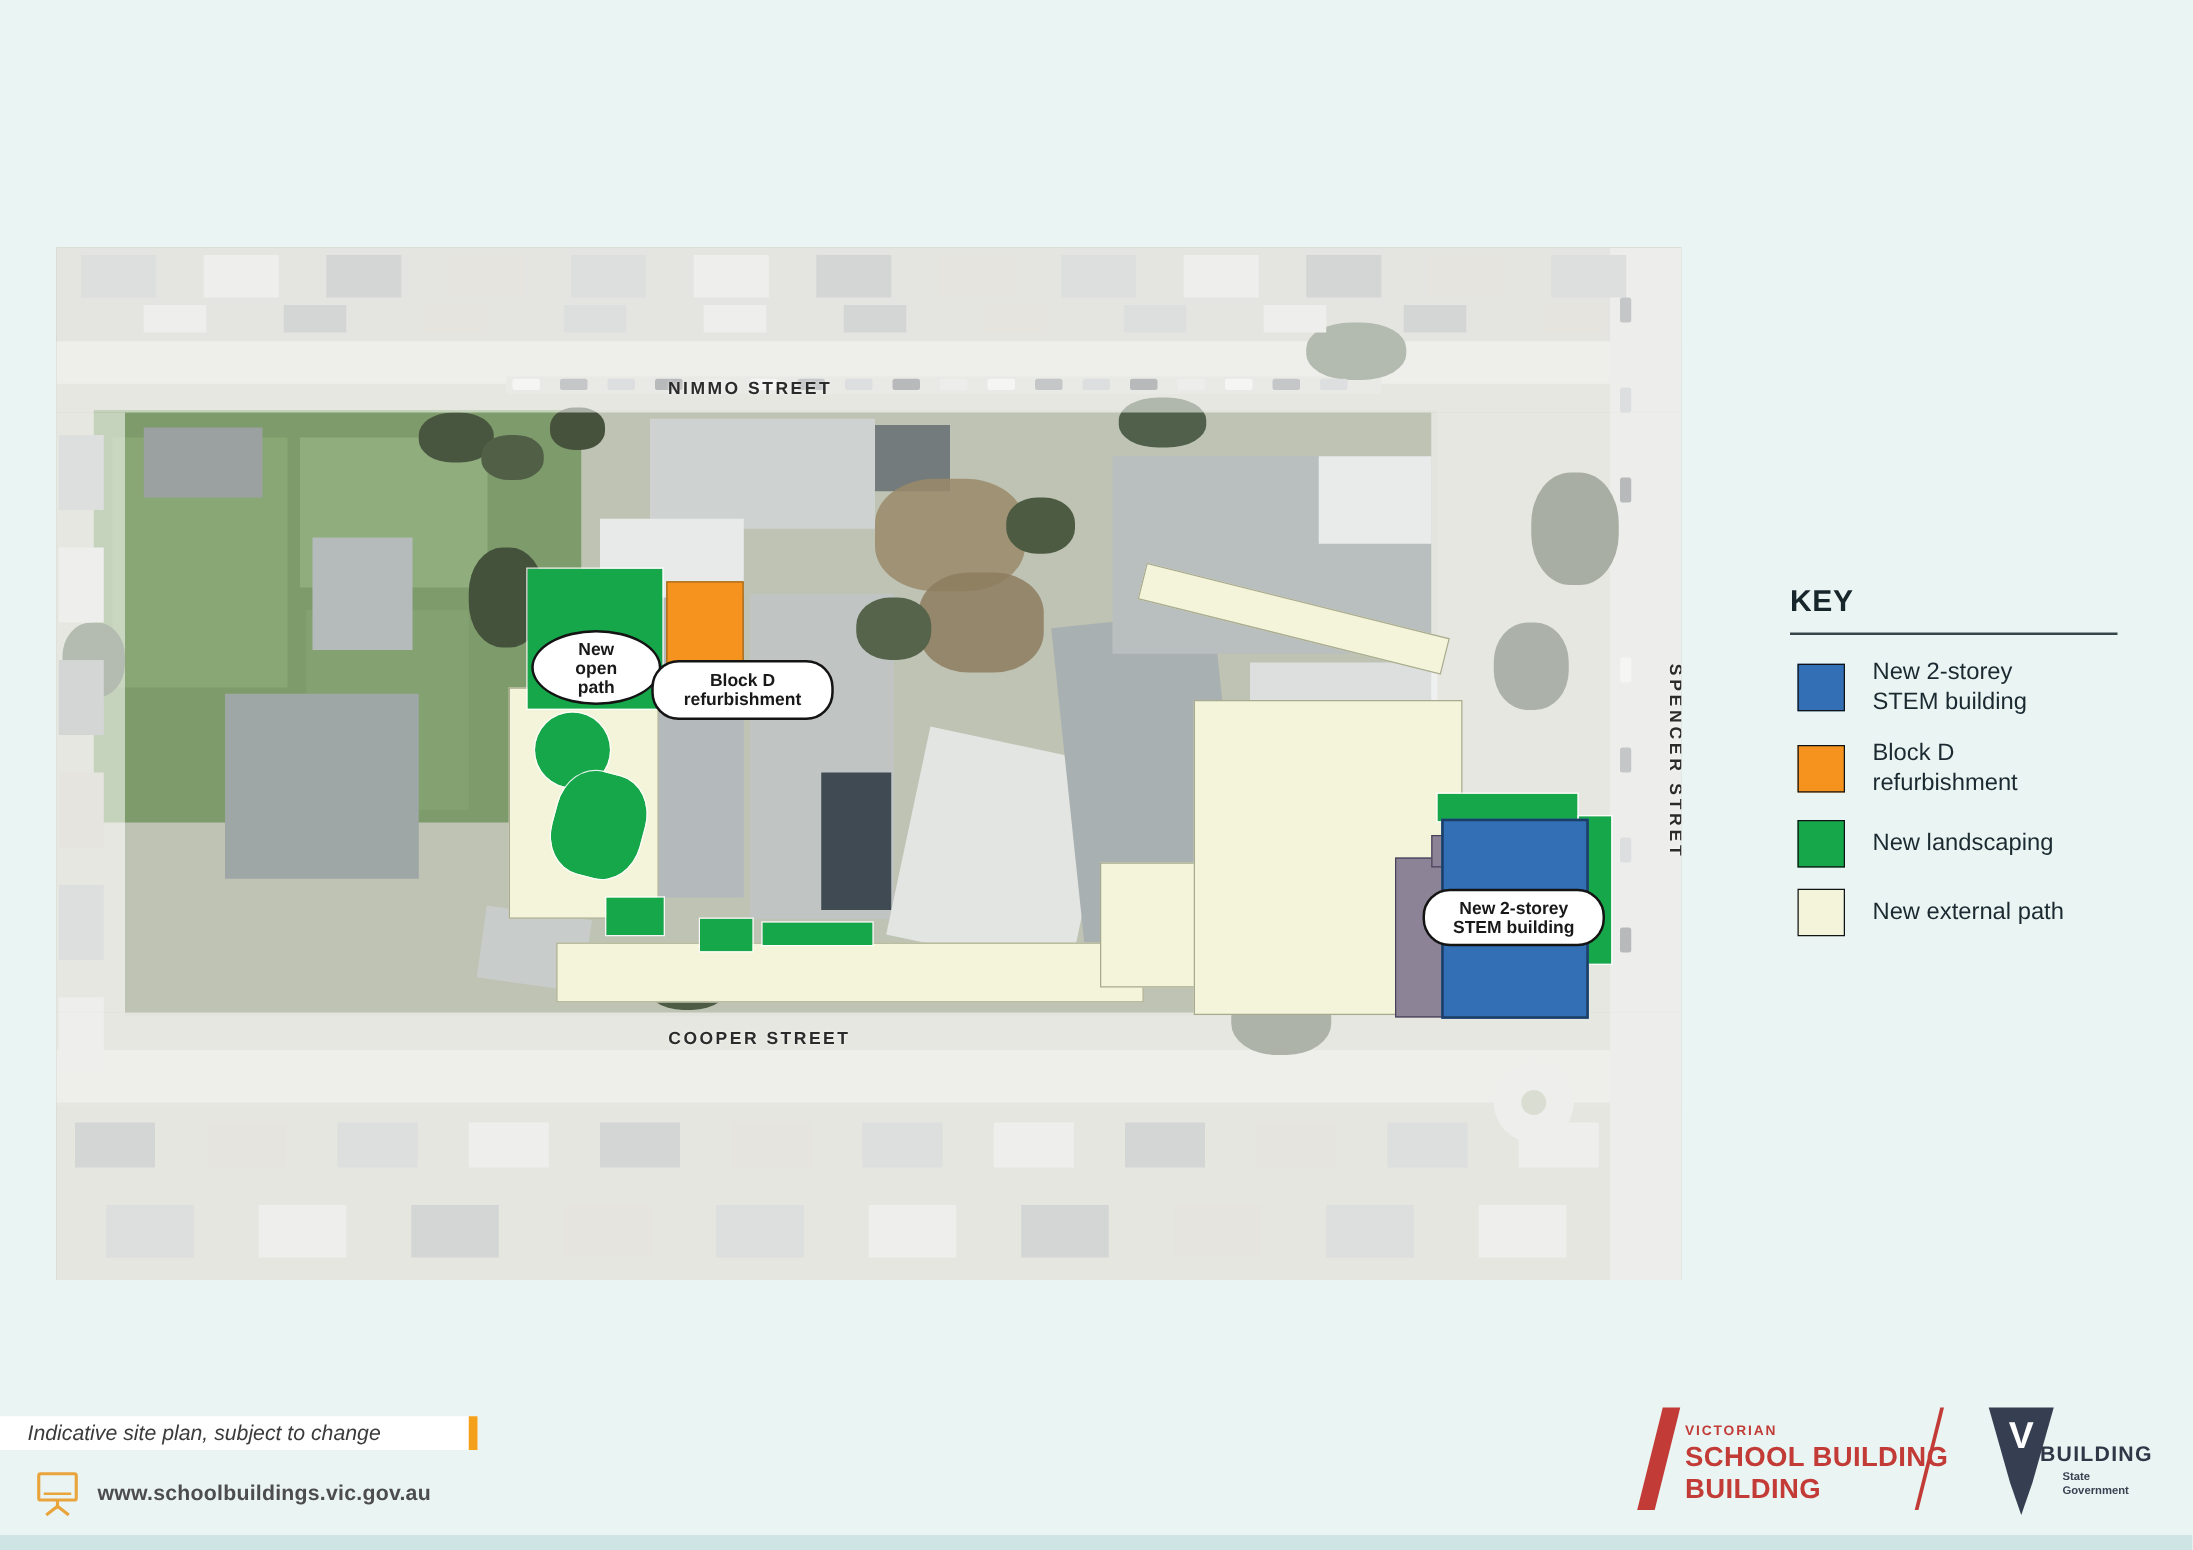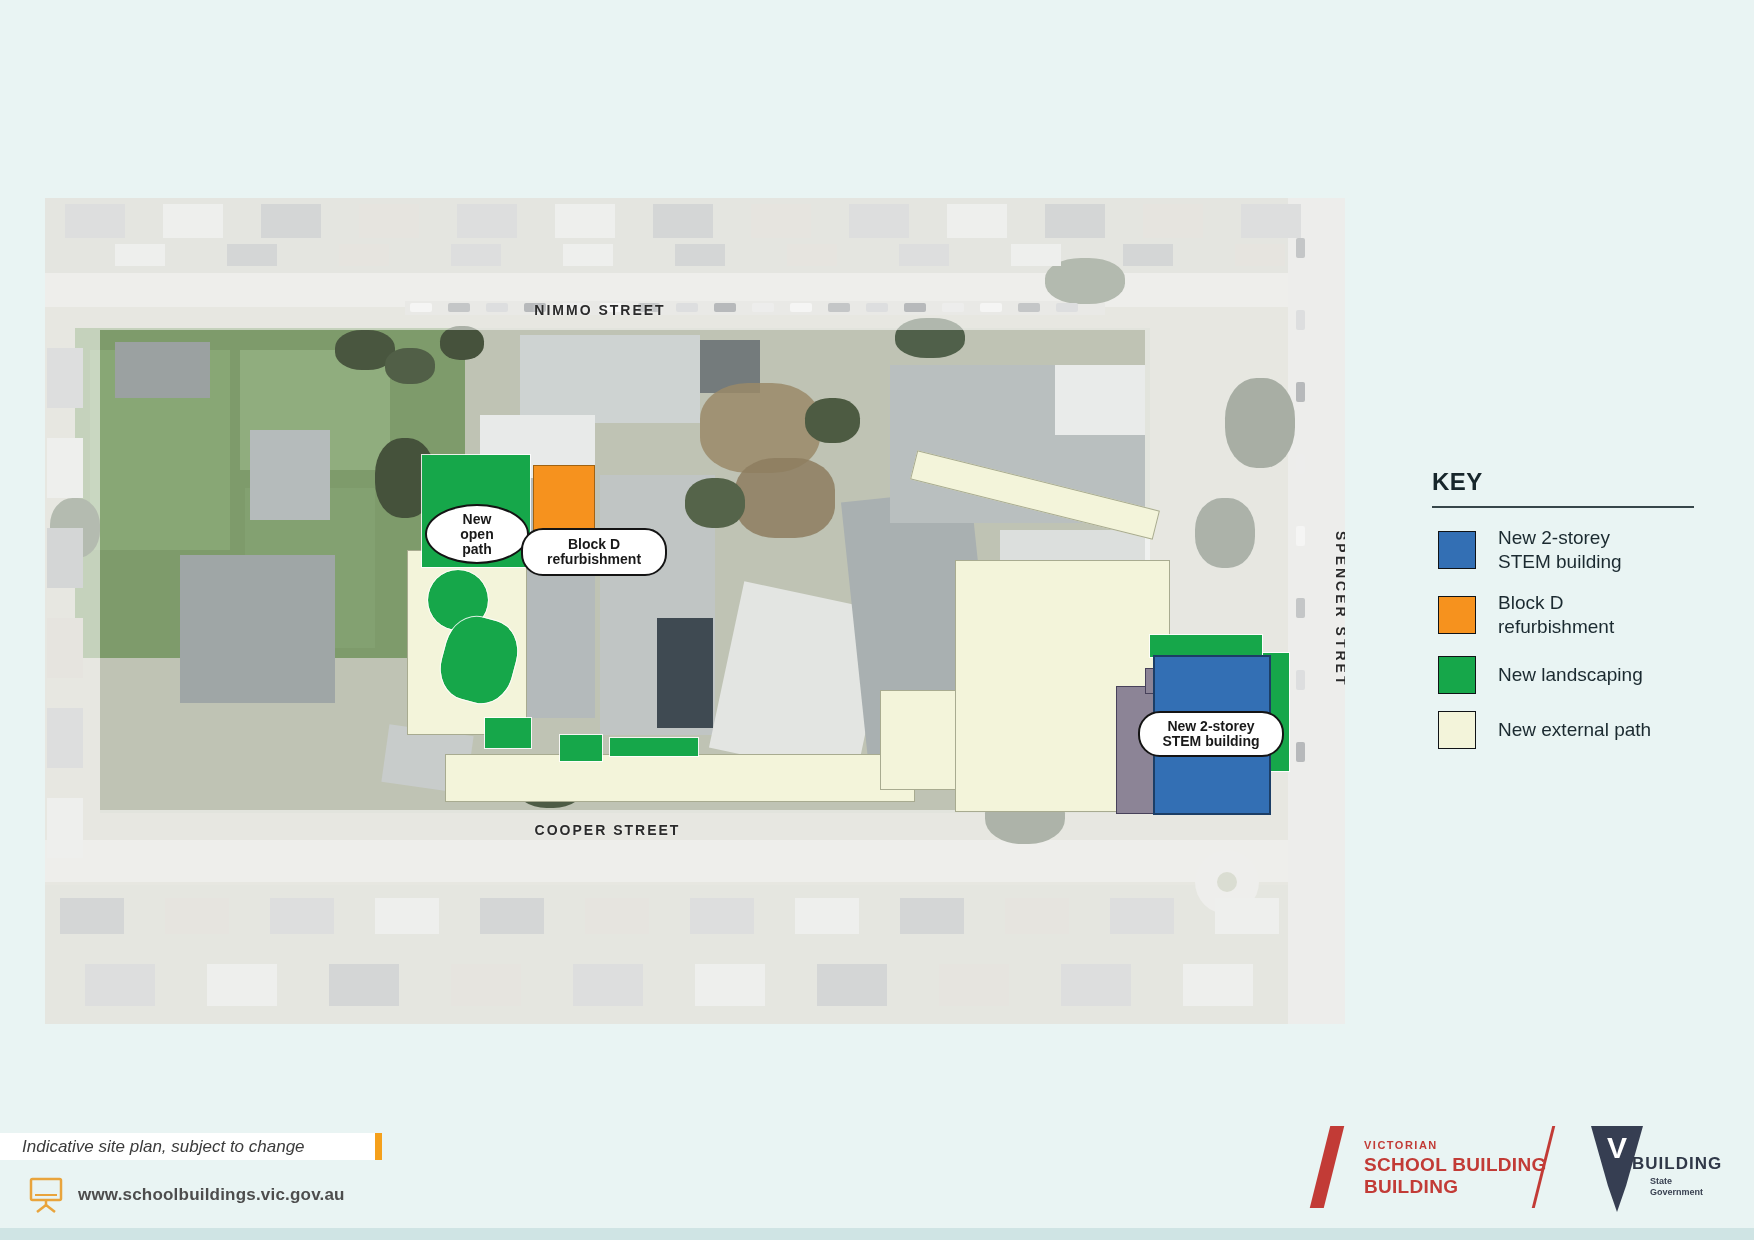--- a/index.html
+++ b/index.html
@@ -38,23 +38,23 @@
 
   
   .note-strip{position:absolute;left:0;top:1133px;width:382px;height:27px;background:#fff;display:flex;align-items:center;z-index:3;}
   .note-text{margin-left:22px;font-size:17px;font-style:italic;color:#3b3b3b;}
   .note-accent{position:absolute;right:0;top:0;width:7px;height:27px;}
   .url-row{position:absolute;left:28px;top:1176px;display:flex;align-items:center;z-index:3;}
   .url-text{margin-left:14px;font-size:17px;font-weight:bold;color:#4d4d4d;letter-spacing:.2px;}
 
   .vsba{position:absolute;left:1320px;top:1126px;width:250px;height:82px;}
   .vsba .slash{position:absolute;top:0;height:82px;transform:skewX(-14deg);}
-  .vsba .txt{position:absolute;left:28px;top:14px;line-height:1;margin-left:16px;}
+  .vsba .txt{position:absolute;left:28px;top:14px;line-height:1;}
   .vsba .t1{font-size:11px;font-weight:bold;letter-spacing:1.5px;margin-bottom:4px;}
-  .vsba .t2,.vsba .t3{font-size:19px;font-weight:800;letter-spacing:.3px;margin-bottom:3px;}
+  .vsba .t2,.vsba .t3{font-size:22px;font-weight:800;letter-spacing:.3px;margin-bottom:3px;}
 
   .vic{position:absolute;left:1588px;top:1124px;width:150px;height:92px;}
   .vic .name{position:absolute;left:44px;top:30px;font-size:17px;font-weight:800;color:#303848;letter-spacing:1px;}
   .vic .sub{position:absolute;left:62px;top:52px;font-size:9px;font-weight:600;color:#3a4252;line-height:11px;}
 
   .bottom-band{position:absolute;left:0;top:1228px;width:1754px;height:12px;background:#cfe4e4;}
 </style>
 </head>
 <body>
 

